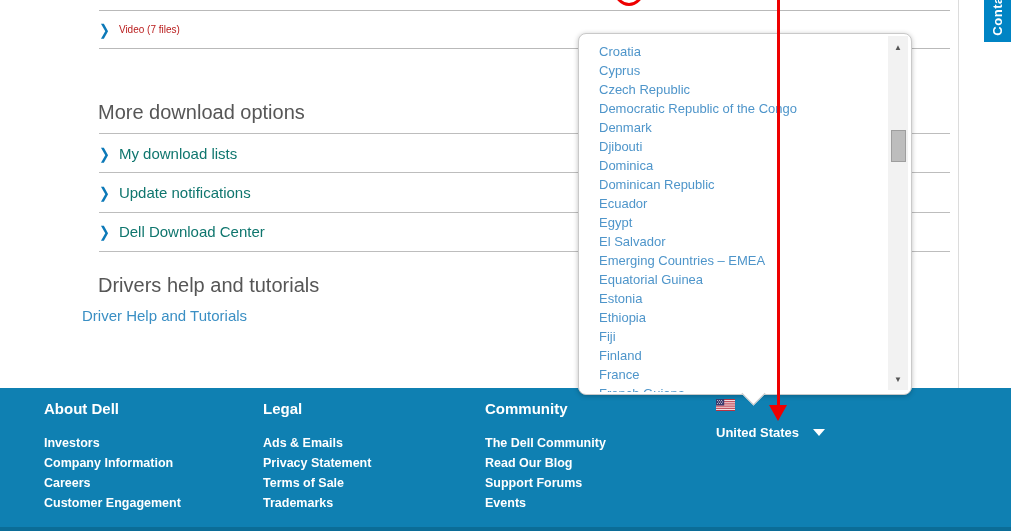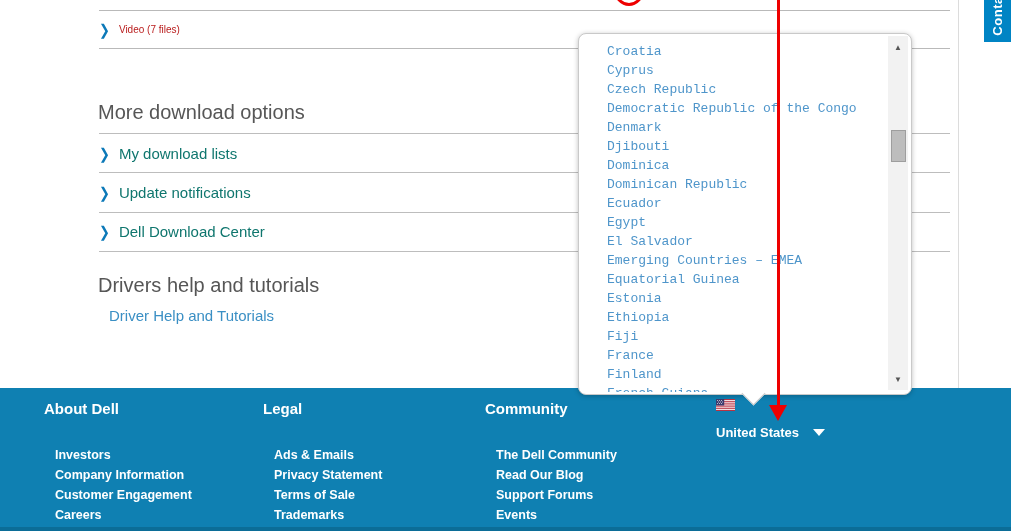--- a/index.html
+++ b/index.html
@@ -24,56 +24,56 @@
     position:absolute;left:99px;top:133px;width:851px;
     border-top:1px solid #bdbdbd;
   }
   .acc-row{
     height:38.3px;border-bottom:1px solid #bdbdbd;
     display:flex;align-items:center;cursor:pointer;
   }
   .acc-label{color:#0f766e;font-size:15px;}
   #help-heading{top:274px;}
   #help-link{
-    position:absolute;left:109px;top:307px;color:#3a8fc4;font-size:15px;cursor:pointer;
+    position:absolute;left:82px;top:307px;color:#3a8fc4;font-size:15px;cursor:pointer;
   }
   .content-right-edge{
     position:absolute;left:958px;top:0;width:1px;height:388px;background:#dcdcdc;
   }
   
   #footer{
     position:absolute;left:0;top:388px;width:1011px;height:143px;background:#0f80b2;
   }
   #footer-bottom-strip{
     position:absolute;left:0;top:527px;width:1011px;height:4px;background:#0b6d97;
   }
   .fcol{position:absolute;top:12px;color:#fff;}
-  .fhead{font-size:15px;font-weight:bold;margin-bottom:28px;}
-  .flinks{list-style:none;margin:11px;padding:0;}
+  .fhead{font-size:15px;font-weight:bold;margin-bottom:16px;}
+  .flinks{list-style:none;margin:0;padding:0;}
   .flink{font-size:12.5px;font-weight:bold;line-height:20px;cursor:pointer;}
   #country-selector{position:absolute;left:716px;top:399px;cursor:pointer;}
   #flag{display:block;}
   #selector-row{display:flex;align-items:center;margin-top:14px;}
   #selector-label{color:#fff;font-size:13px;font-weight:bold;}
   .caret-down{
     width:0;height:0;margin-left:14px;
     border-left:6px solid transparent;border-right:6px solid transparent;
     border-top:7px solid #fff;
   }
   
   #dropdown{
     position:absolute;left:578px;top:33px;width:332px;height:360px;
     background:#fff;border:1px solid #c9c9c9;border-radius:8px;
     box-shadow:0 1px 5px rgba(0,0,0,.25);z-index:5;
   }
   #dropdown .list-clip{
     position:absolute;left:0;top:0;width:310px;height:358px;overflow:hidden;
     border-radius:8px 0 0 8px;
   }
-  #country-list{list-style:none;margin:0;padding:8px 0 0 28px;font-family:Liberation Mono, monospace;}
+  #country-list{list-style:none;margin:0;padding:8px 0 0 20px;}
   .country-item{
     height:19px;line-height:19px;font-size:13px;color:#4e95ca;
     white-space:nowrap;cursor:pointer;
   }
   #dd-scrollbar{
     position:absolute;left:309px;top:2px;width:20px;height:354px;background:#f2f2f2;
   }
   .sb-arrow{
     position:absolute;left:0;width:20px;height:16px;display:flex;
     align-items:center;justify-content:center;font-size:8px;color:#555;cursor:pointer;
@@ -144,22 +144,22 @@
 
   <div class="content-right-edge"></div>
 
   <div id="footer">
     <div id="footer-columns">
         <div class="fcol" style="left: 44px;">
           <div class="fhead">About Dell</div>
           <ul class="flinks">
             <li class="flink">Investors</li>
             <li class="flink">Company Information</li>
+            <li class="flink">Careers</li>
             <li class="flink">Customer Engagement</li>
-            <li class="flink">Careers</li>
           </ul>
         </div>
         <div class="fcol" style="left: 263px;">
           <div class="fhead">Legal</div>
           <ul class="flinks">
             <li class="flink">Ads &amp; Emails</li>
             <li class="flink">Privacy Statement</li>
             <li class="flink">Terms of Sale</li>
             <li class="flink">Trademarks</li>
           </ul>
@@ -220,22 +220,22 @@
           <li class="country-item">Dominica</li>
           <li class="country-item">Dominican Republic</li>
           <li class="country-item">Ecuador</li>
           <li class="country-item">Egypt</li>
           <li class="country-item">El Salvador</li>
           <li class="country-item">Emerging Countries – EMEA</li>
           <li class="country-item">Equatorial Guinea</li>
           <li class="country-item">Estonia</li>
           <li class="country-item">Ethiopia</li>
           <li class="country-item">Fiji</li>
+          <li class="country-item">Finland</li>
           <li class="country-item">France</li>
-          <li class="country-item">Finland</li>
           <li class="country-item">French Guiana</li>
         </ul>
     </div>
     <div id="dd-scrollbar">
       <div id="sb-up" class="sb-arrow">▲</div>
       <div id="sb-thumb"></div>
       <div id="sb-down" class="sb-arrow">▼</div>
     </div>
     <div id="dd-tail"></div>
   </div>

